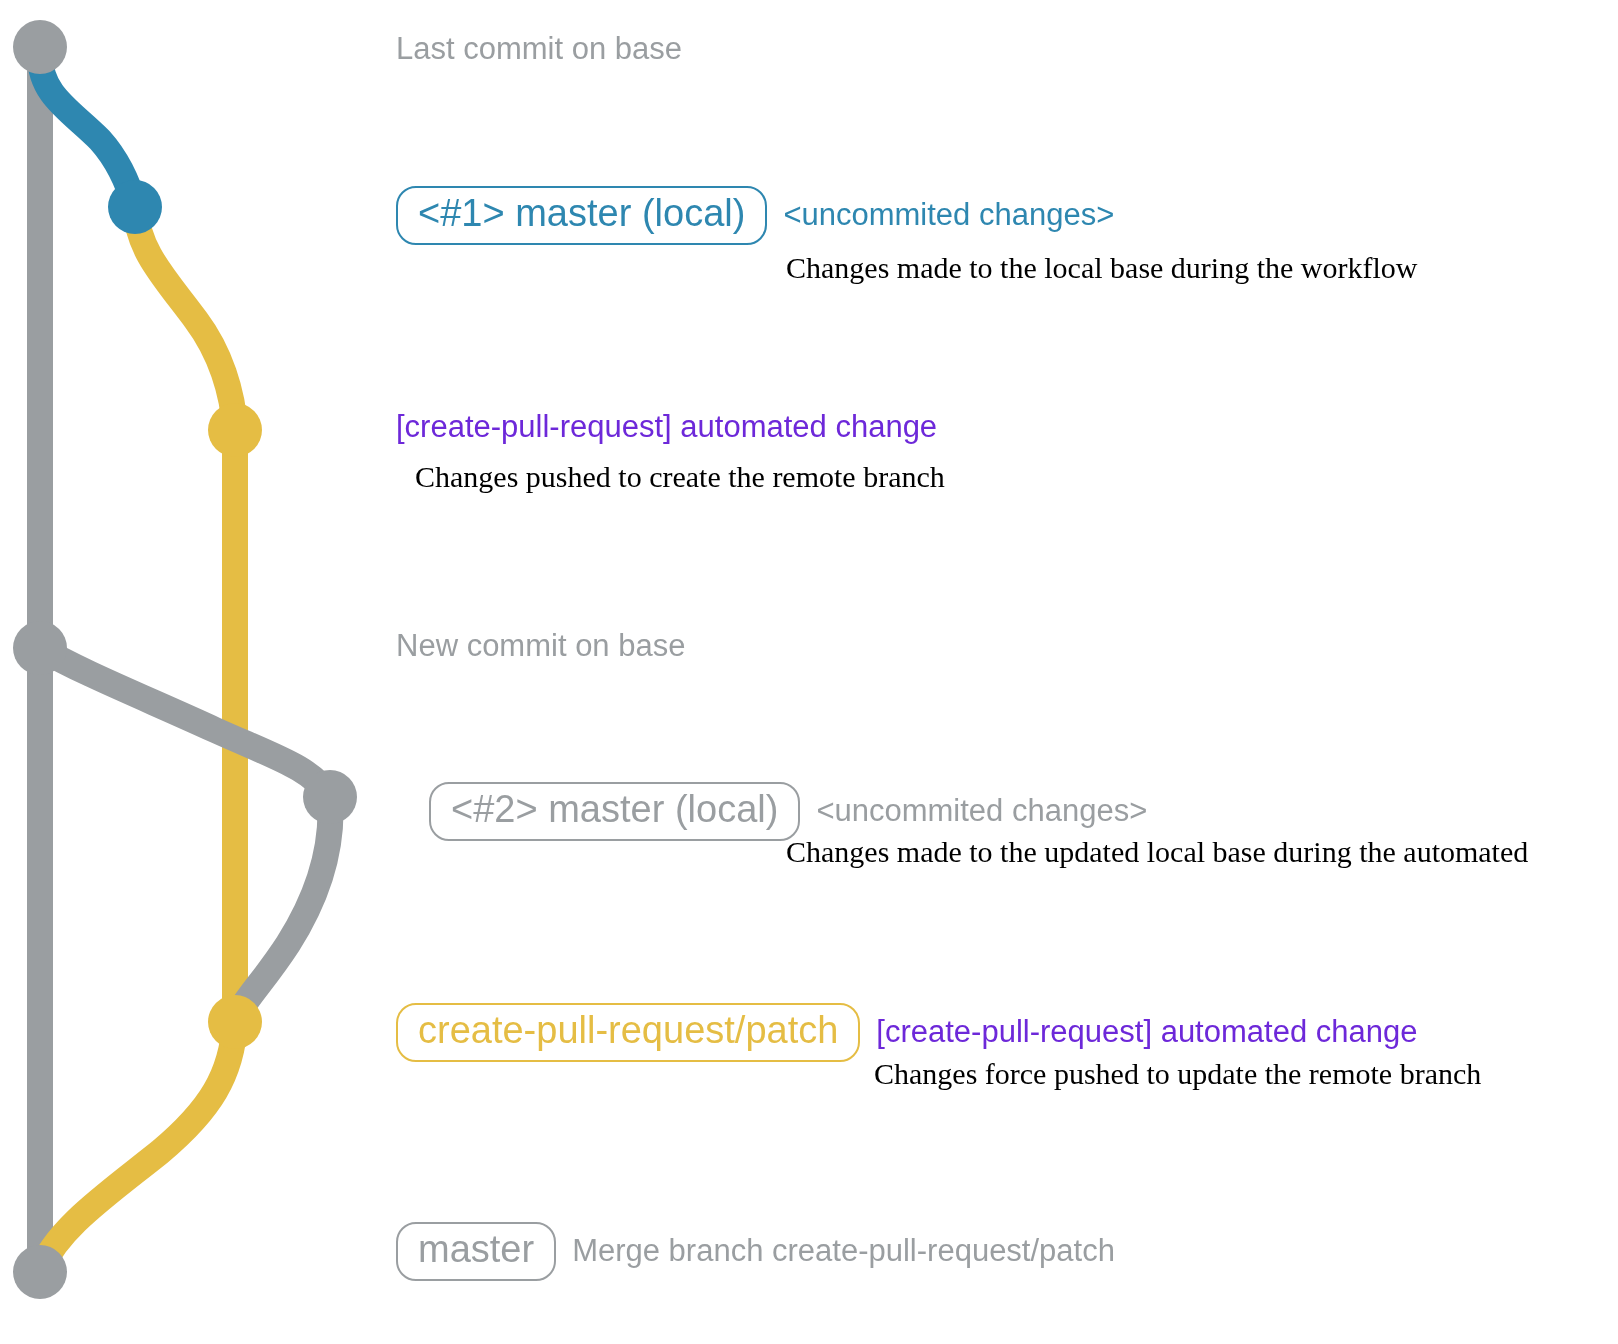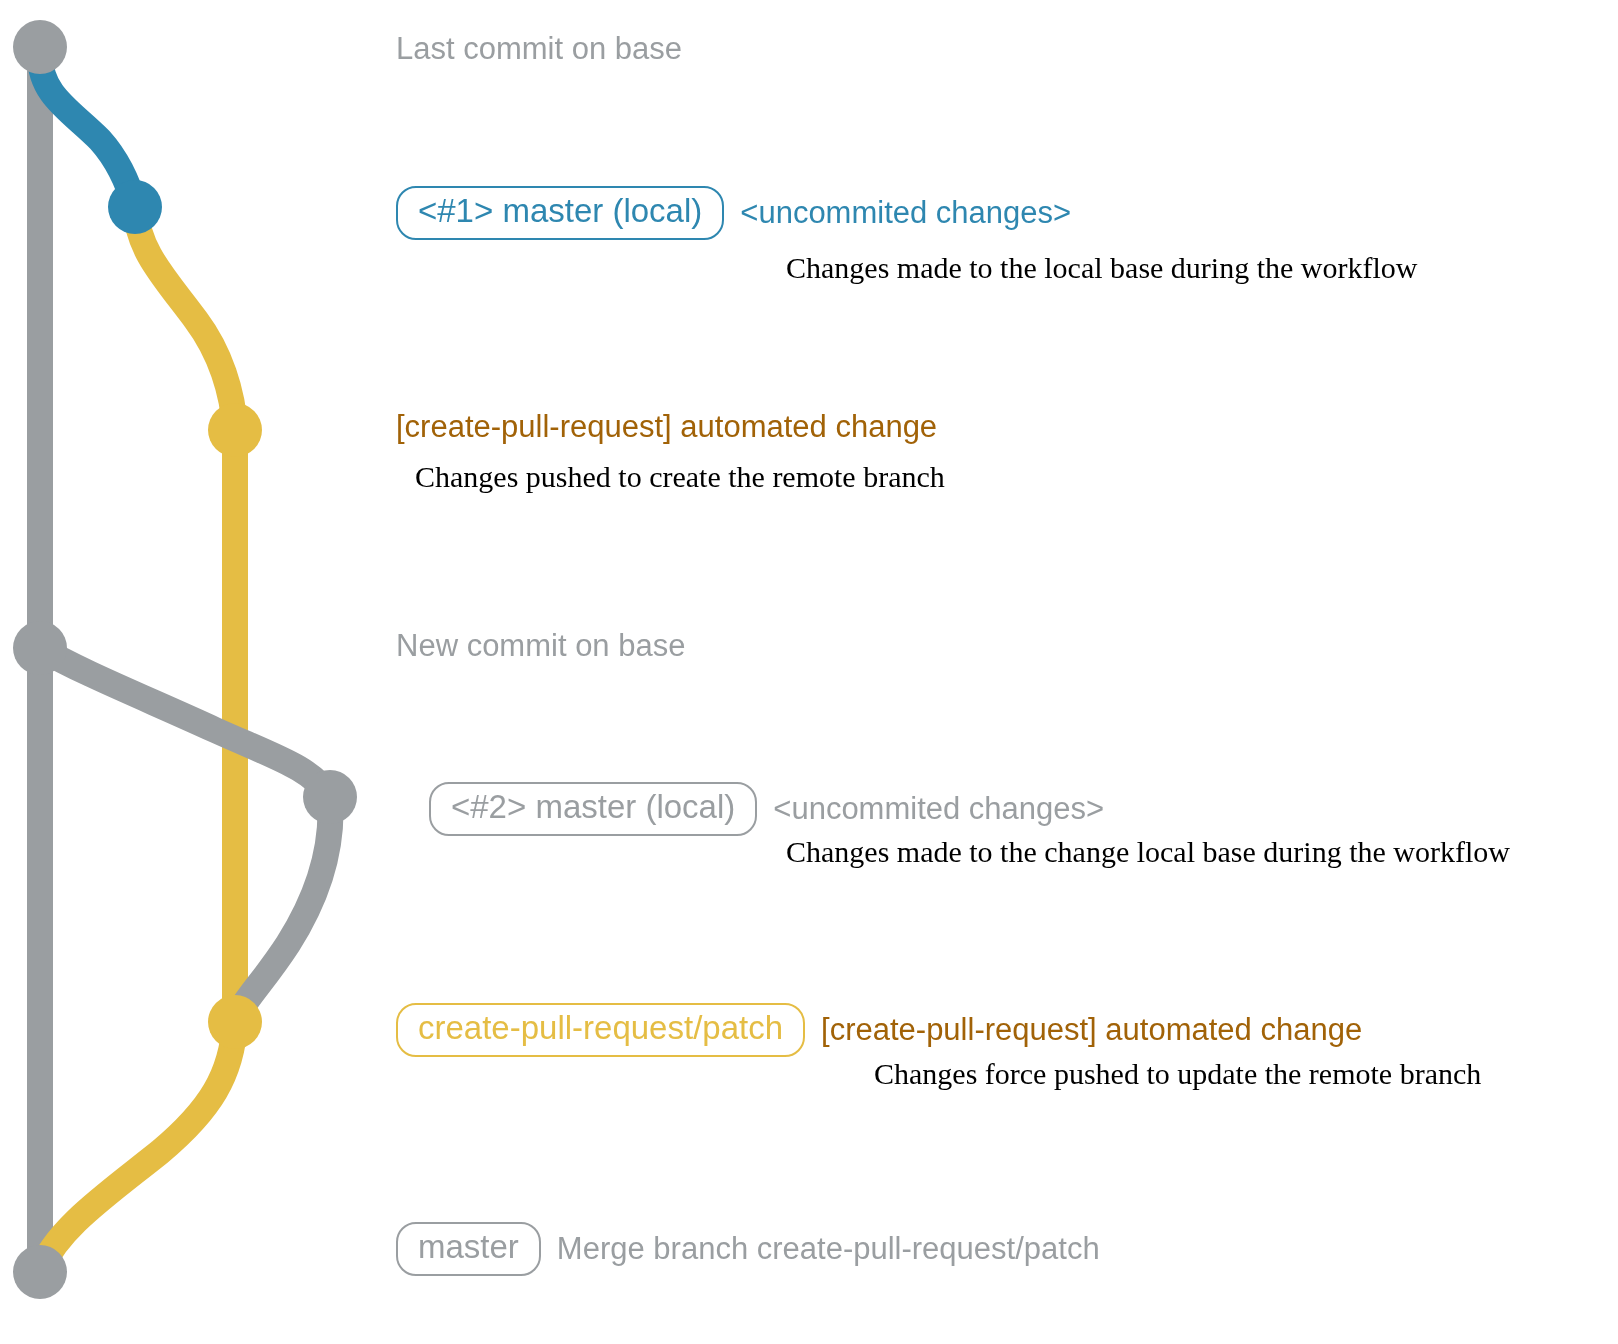--- a/index.html
+++ b/index.html
@@ -39,37 +39,37 @@
 
   .badge {
     display: inline-flex;
     align-items: center;
     justify-content: center;
     border: 2px solid #888c8f;
     border-radius: 20px;
     padding: 6px 20px 9px 20px;
     box-sizing: border-box;
     color: #8d9194;
-    font-size: 33px;
+    font-size: 38px;
     line-height: 1.05;
     white-space: nowrap;
     background: transparent;
   }
   .badge.blue  { border-color: #2e87b0; color: #2e87b0; }
   .badge.gold  { border-color: #e5bd44; color: #e5bd44; }
   .badge.gray  { border-color: #9a9ea1; color: #9a9ea1; }
 
   .headline {
     font-size: 31px;
     line-height: 1.05;
     white-space: nowrap;
     letter-spacing: 0px;
   }
   .headline.blue { color: #2e87b0; }
-  .headline.gold { color: #a16207; }
+  .headline.gold { color: #6d28d9; }
   .headline.gray { color: #9a9ea1; }
 
   .subtext {
     position: absolute;
     font-family: "Liberation Serif", serif;
     font-size: 30px;
     color: #000000;
     white-space: nowrap;
     line-height: 1.05;
   }
@@ -122,21 +122,21 @@
   <div class="subtext" style="left:415px; top:461px;">Changes pushed to create the remote branch</div>
 
   <div class="row" style="left:396px; top:630px;">
     <span class="headline gray">New commit on base</span>
   </div>
 
   <div class="row" style="left:396px; top:782px;padding-left:33px;">
     <span class="badge gray">&lt;#2&gt; master (local)</span>
     <span class="headline gray gap-after-badge">&lt;uncommited changes&gt;</span>
   </div>
-  <div class="subtext" style="left:786px; top:836px;">Changes made to the change local base during the workflow</div>
+  <div class="subtext" style="left:786px; top:836px;">Changes made to the updated local base during the automated</div>
 
   <div class="row" style="left:396px; top:1003px;">
     <span class="badge gold">create-pull-request/patch</span>
     <span class="headline gold gap-after-badge">[create-pull-request] automated change</span>
   </div>
   <div class="subtext" style="left:874px; top:1058px;">Changes force pushed to update the remote branch</div>
 
   <div class="row" style="left:396px; top:1222px;">
     <span class="badge gray">master</span>
     <span class="headline gray gap-after-badge">Merge branch create-pull-request/patch</span>

